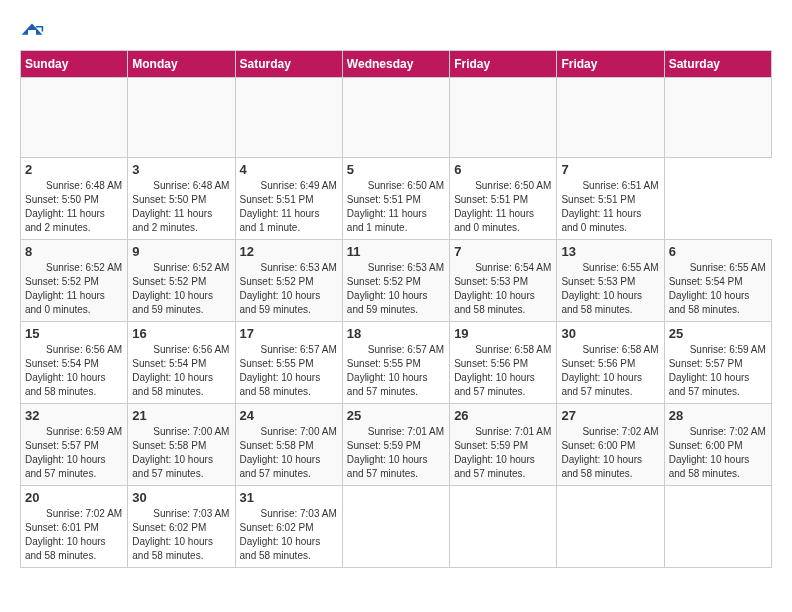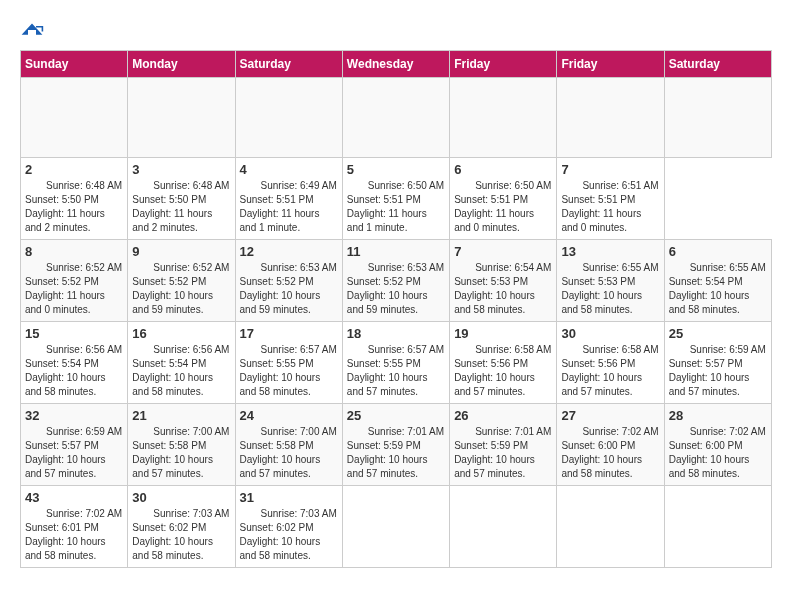--- a/index.html
+++ b/index.html
@@ -235,21 +235,21 @@
         <span class="day-number">27</span>
         <span class="day-info">Sunrise: 7:02 AM<br>Sunset: 6:00 PM<br>Daylight: 10 hours and 58 minutes.</span>
       </td>
         <td>
         <span class="day-number">28</span>
         <span class="day-info">Sunrise: 7:02 AM<br>Sunset: 6:00 PM<br>Daylight: 10 hours and 58 minutes.</span>
       </td>
       </tr>
       <tr>
         <td>
-        <span class="day-number">43</span>
+        <span class="day-number">20</span>
         <span class="day-info">Sunrise: 7:02 AM<br>Sunset: 6:01 PM<br>Daylight: 10 hours and 58 minutes.</span>
       </td>
         <td>
         <span class="day-number">30</span>
         <span class="day-info">Sunrise: 7:03 AM<br>Sunset: 6:02 PM<br>Daylight: 10 hours and 58 minutes.</span>
       </td>
         <td>
         <span class="day-number">31</span>
         <span class="day-info">Sunrise: 7:03 AM<br>Sunset: 6:02 PM<br>Daylight: 10 hours and 58 minutes.</span>
       </td>

